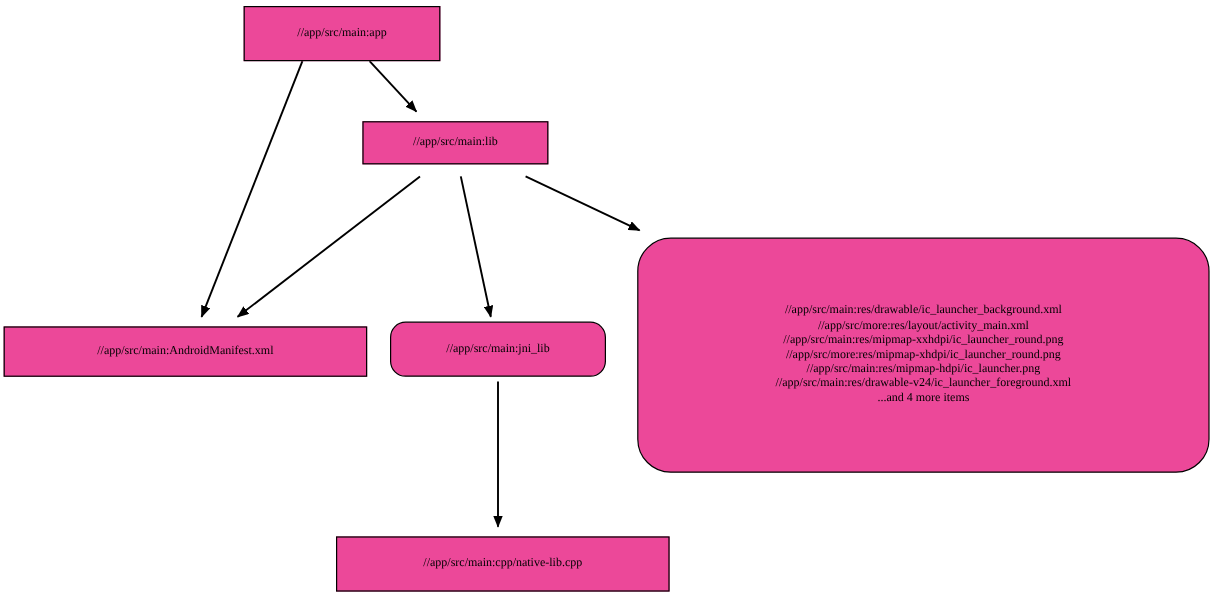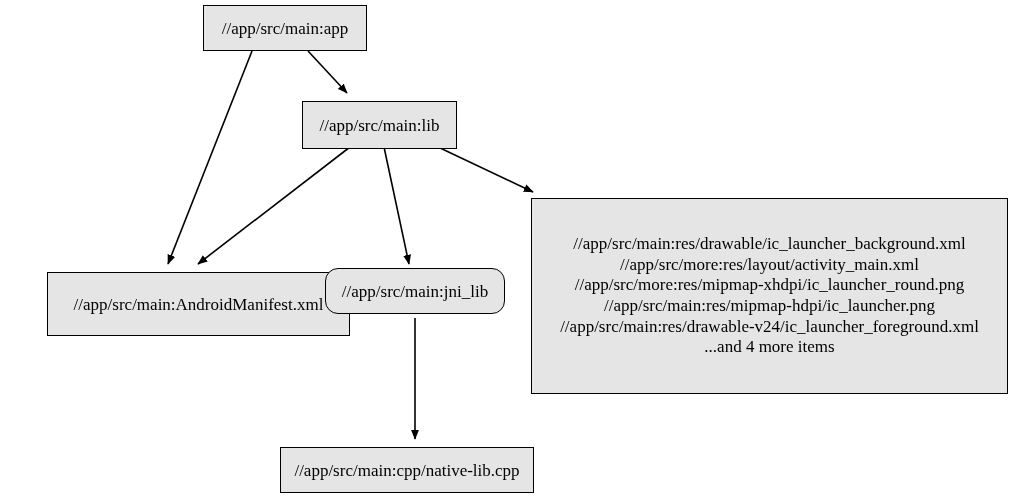--- a/index.html
+++ b/index.html
@@ -21,28 +21,28 @@
     left: 0;
     top: 0;
     width: 1018px;
     height: 496px;
     pointer-events: none;
   }
   .node {
     position: absolute;
     box-sizing: border-box;
     border: 1px solid #000000;
-    background: #e5e5e5;
+    background: #ec4899;
     display: flex;
     align-items: center;
     justify-content: center;
     text-align: center;
     color: #000000;
     font-family: "Liberation Serif", "DejaVu Serif", serif;
-    font-size: 17px;
+    font-size: 10px;
     line-height: 1.0;
     white-space: nowrap;
   }
   .node.multiline {
     white-space: normal;
     line-height: 1.22;
     padding: 6px 8px;
   }
   .node .node-label {
     display: block;
@@ -87,40 +87,41 @@
 
     <g>
       <path d="M 415 318 L 415 439" stroke="#000000" stroke-width="1.6" fill="none" marker-end="url(#arrowhead)"></path>
     </g>
   </svg>
 
   <div class="node" style="left:203px; top:5px; width:164px; height:46px;">
     <span class="node-label">//app/src/main:app</span>
   </div>
 
-  <div class="node" style="left:302px; top:101px; width:155px; height:48px;">
+  <div class="node" style="left:302px; top:101px; width:155px; height:36px;">
     <span class="node-label">//app/src/main:lib</span>
   </div>
 
-  <div class="node" style="left:3px; top:272px; width:303px; height:64px;margin-left:44px;">
+  <div class="node" style="left:3px; top:272px; width:303px; height:42px;">
     <span class="node-label">//app/src/main:AndroidManifest.xml</span>
   </div>
 
   <div class="node" style="left:325px; top:268px; width:180px; height:46px;border-radius:13px;">
     <span class="node-label">//app/src/main:jni_lib</span>
   </div>
 
-  <div class="node" style="left:280px; top:447px; width:254px; height:46px;align-items:center;">
+  <div class="node" style="left:280px; top:447px; width:278px; height:46px;align-items:center;">
     <span class="node-label">//app/src/main:cpp/native-lib.cpp</span>
   </div>
 
-  <div class="node multiline" style="left:531px; top:198px; width:477px; height:196px;">
+  <div class="node multiline" style="left:531px; top:198px; width:477px; height:196px;border-radius:28px;">
     <span class="node-label">
         <span class="line">//app/src/main:res/drawable/ic_launcher_background.xml</span>
         <span class="line">//app/src/more:res/layout/activity_main.xml</span>
+        <span class="line">//app/src/main:res/mipmap-xxhdpi/ic_launcher_round.png</span>
         <span class="line">//app/src/more:res/mipmap-xhdpi/ic_launcher_round.png</span>
         <span class="line">//app/src/main:res/mipmap-hdpi/ic_launcher.png</span>
         <span class="line">//app/src/main:res/drawable-v24/ic_launcher_foreground.xml</span>
         <span class="line">...and 4 more items</span>
       </span>
   </div>
 
 </div>
 
 </body></html>

